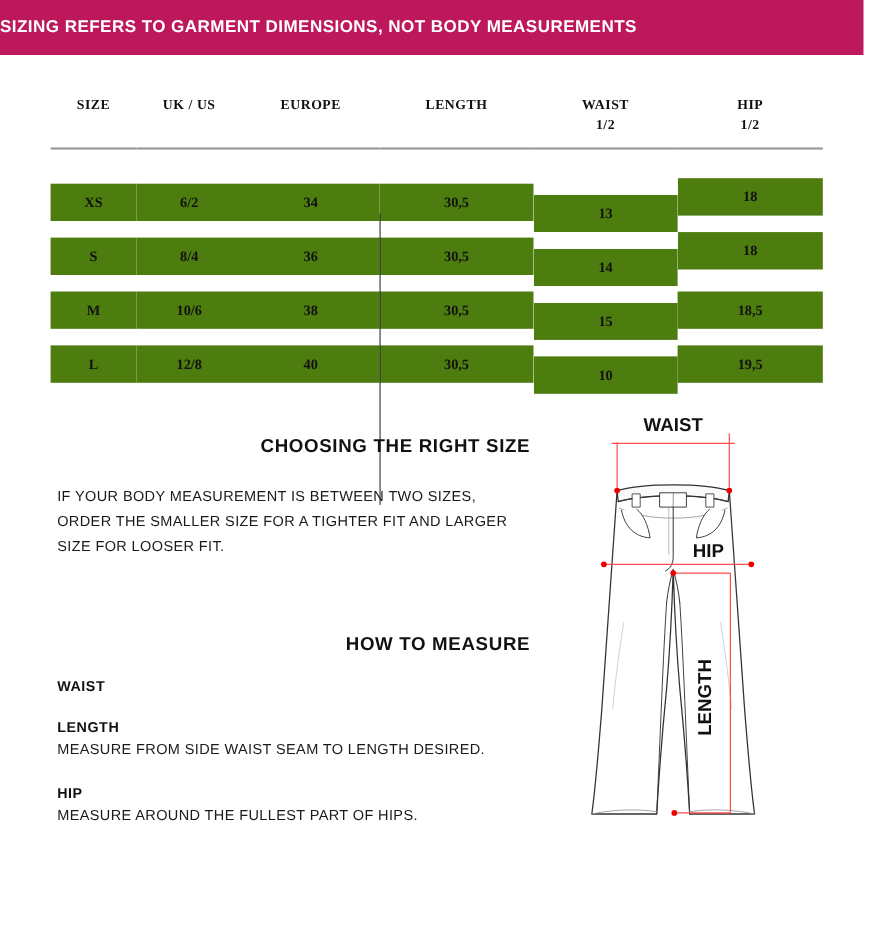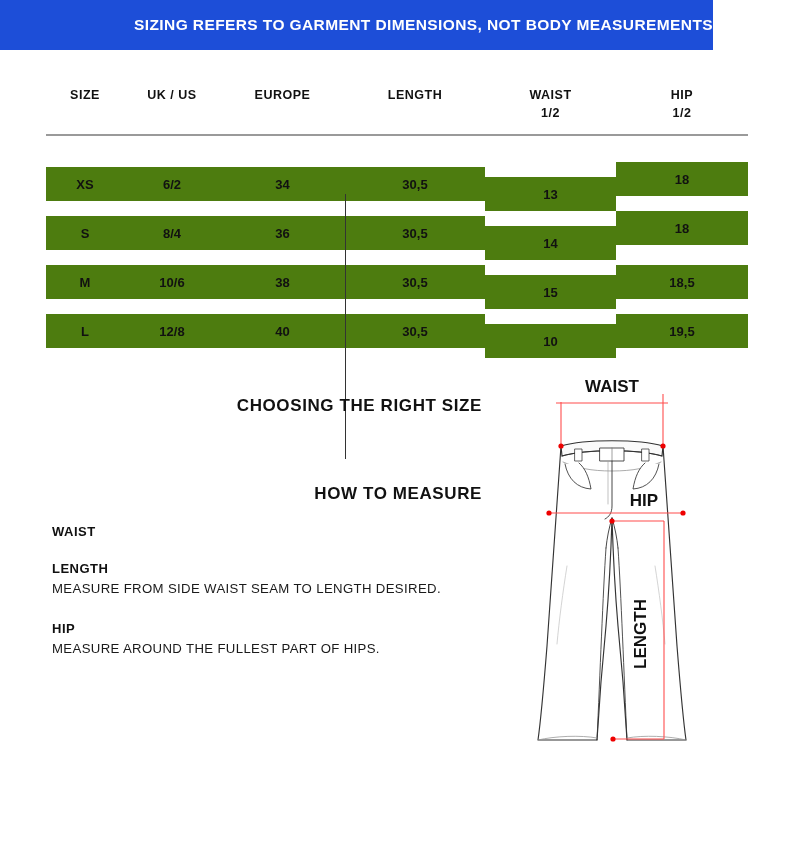--- a/index.html
+++ b/index.html
@@ -9,41 +9,42 @@
     height: 856px;
     background: #ffffff;
     font-family: "Liberation Sans", sans-serif;
     color: #1a1a1a;
     overflow: hidden;
     position: relative;
   }
 
   
   .banner {
-    width: 713px;
+    width: 785px;
     height: 50px;
-    background: #1d4ed8;
+    background: #be185d;
     display: flex;
     align-items: center;
-    justify-content: flex-end;
+    justify-content: flex-start;
   }
   .banner-text {
     color: #ffffff;
     font-size: 15.5px;
     font-weight: 600;
     letter-spacing: 0.4px;
     text-transform: uppercase;
     white-space: nowrap;
   }
 
   
   .table-wrap {
     position: relative;
     margin-top: 36px;
     padding: 0 46px 0 46px;
+    font-family: Liberation Serif, serif;
   }
 
   .size-table {
     width: 702px;
     border-collapse: collapse;
     table-layout: fixed;
   }
 
   .size-table th {
     font-size: 12.5px;
@@ -251,20 +252,21 @@
       </tr>
     </tbody>
   </table>
 </div>
 
 <div class="lower">
 
   <div class="col-text">
 
     <h2 class="section-title">CHOOSING THE RIGHT SIZE</h2>
+    <p class="body-text">IF YOUR BODY MEASUREMENT IS BETWEEN TWO SIZES, ORDER THE SMALLER SIZE FOR A TIGHTER FIT AND LARGER SIZE FOR LOOSER FIT.</p>
 
     <h2 class="section-title second">HOW TO MEASURE</h2>
 
     <div class="measure-block">
       <div class="measure-label">WAIST</div>
     </div>
 
     <div class="measure-block">
       <div class="measure-label">LENGTH</div>
       <div class="measure-desc">MEASURE FROM SIDE WAIST SEAM TO LENGTH DESIRED.</div>

